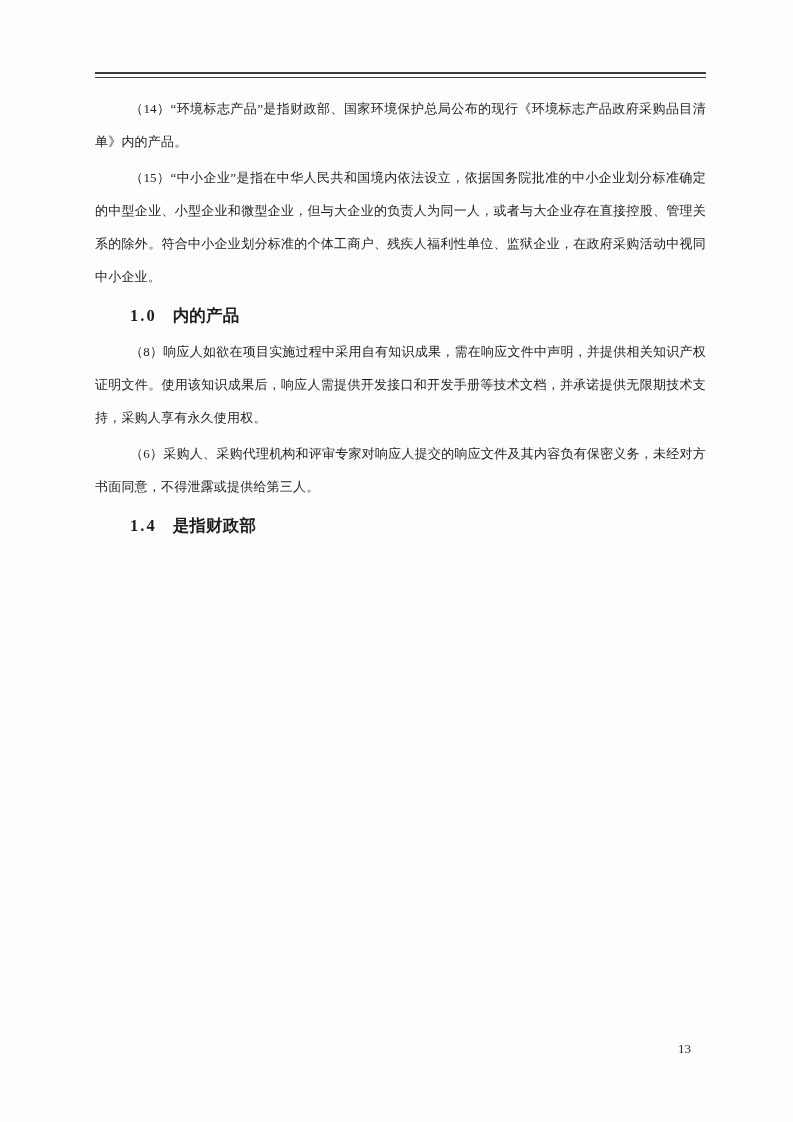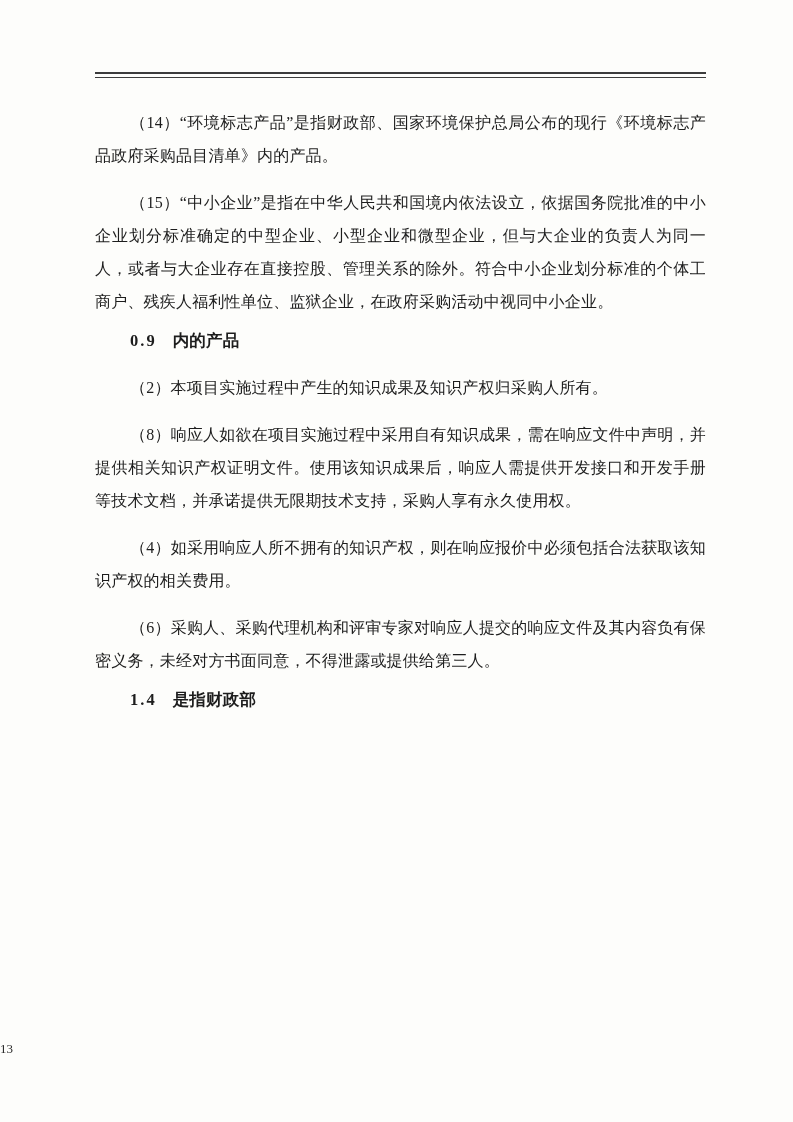--- a/index.html
+++ b/index.html
@@ -26,22 +26,22 @@
     border-top: 2px solid #3c3c3c;
     border-bottom: 1px solid #3c3c3c;
   }
   .content {
     position: absolute;
     left: 95px;
     top: 92px;
     width: 611px;
   }
   .para {
-    margin: 14px 0 3px 0;
-    font-size: 16px;
+    margin: 0 0 3px 0;
+    font-size: 13px;
     line-height: 33px;
     text-align: justify;
     text-align-last: left;
     text-indent: 35px;
     letter-spacing: 0.2px;
     word-break: break-all;
   }
   .heading {
     margin: 6px 0 3px 0;
     font-size: 16.5px;
@@ -52,49 +52,47 @@
   }
   .heading .h-num {
     margin-right: 16px;
     letter-spacing: 2px;
   }
   .footer-page-number {
     position: absolute;
     left: 0;
     top: 1041px;
     width: 691px;
-    text-align: left;
+    text-align: right;
     font-size: 13px;
     color: #2a2a2a;
   }
 </style>
 </head>
 <body>
 
 <div class="page">
 
   <div class="header-rule"></div>
 
   <div class="content">
 
     <p class="para">（14）“环境标志产品”是指财政部、国家环境保护总局公布的现行《环境标志产品政府采购品目清单》内的产品。</p>
 
     <p class="para">（15）“中小企业”是指在中华人民共和国境内依法设立，依据国务院批准的中小企业划分标准确定的中型企业、小型企业和微型企业，但与大企业的负责人为同一人，或者与大企业存在直接控股、管理关系的除外。符合中小企业划分标准的个体工商户、残疾人福利性单位、监狱企业，在政府采购活动中视同中小企业。</p>
 
 
     <h2 class="heading">
-      <span class="h-num">0.9</span><span>内的产品</span>
+      <span class="h-num">1.0</span><span>内的产品</span>
     </h2>
 
 
-    <p class="para">（2）本项目实施过程中产生的知识成果及知识产权归采购人所有。</p>
 
     <p class="para">（8）响应人如欲在项目实施过程中采用自有知识成果，需在响应文件中声明，并提供相关知识产权证明文件。使用该知识成果后，响应人需提供开发接口和开发手册等技术文档，并承诺提供无限期技术支持，采购人享有永久使用权。</p>
 
-    <p class="para">（4）如采用响应人所不拥有的知识产权，则在响应报价中必须包括合法获取该知识产权的相关费用。</p>
 
     <p class="para">（6）采购人、采购代理机构和评审专家对响应人提交的响应文件及其内容负有保密义务，未经对方书面同意，不得泄露或提供给第三人。</p>
 
     <h2 class="heading">
       <span class="h-num">1.4</span><span>是指财政部</span>
     </h2>
 
 
   </div>
 

